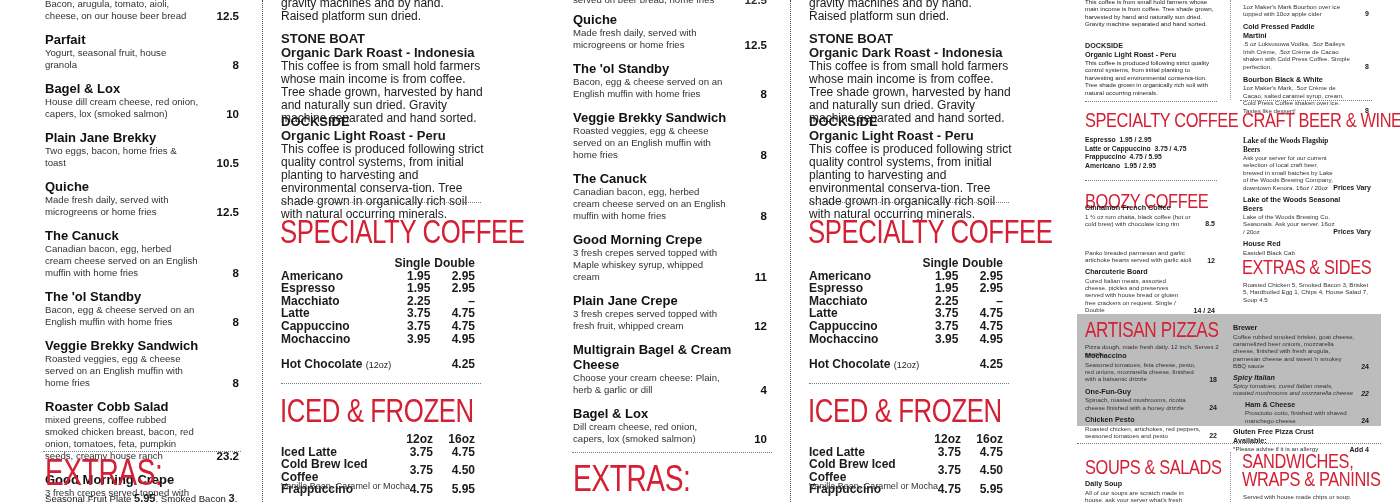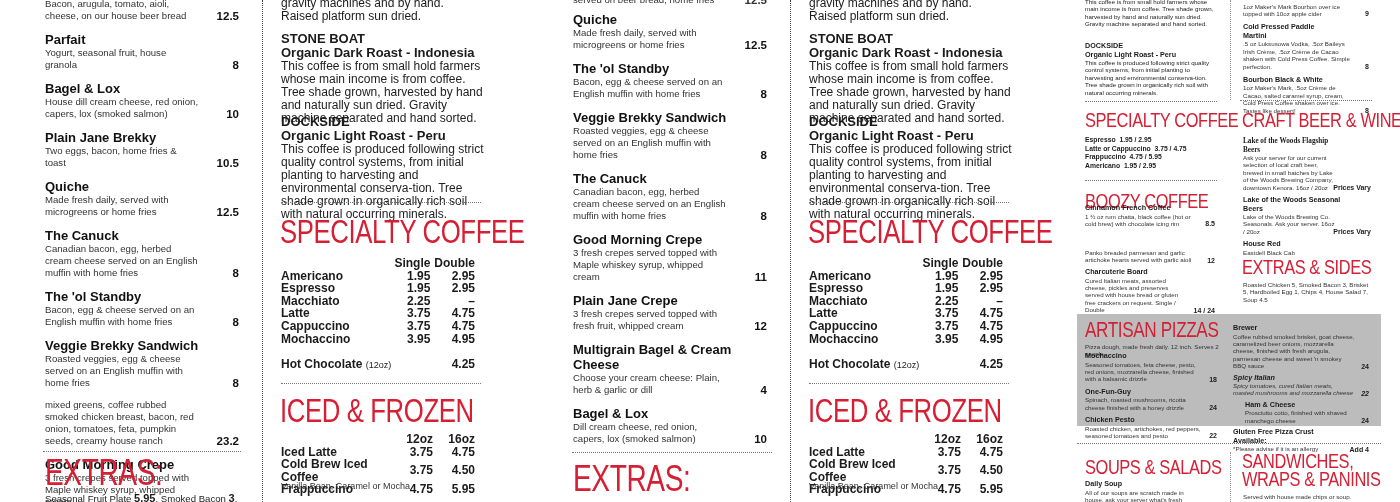--- a/index.html
+++ b/index.html
@@ -71,20 +71,21 @@
         <div class="name">The 'ol Standby</div>
         <div class="desc">Bacon, egg &amp; cheese served on an English muffin with home fries</div>
         <div class="price">8</div>
       </div>
       <div class="item" style="margin-bottom: 10px;">
         <div class="name">Veggie Brekky Sandwich</div>
         <div class="desc">Roasted veggies, egg &amp; cheese served on an English muffin with home fries</div>
         <div class="price">8</div>
       </div>
       <div class="item" style="margin-bottom: 10px;">
+        <div class="name">Roaster Cobb Salad</div>
         <div class="desc">mixed greens, coffee rubbed  smoked chicken breast, bacon, red onion, tomatoes, feta, pumpkin seeds, creamy house ranch</div>
         <div class="price">23.2</div>
       </div>
       <div class="item" style="margin-bottom: 10px;">
         <div class="name">Good Morning Crepe</div>
         <div class="desc">3 fresh crepes served topped with Maple whiskey syrup, whipped cream</div>
       </div>
     </div>
   <div class="hdiv" style="position:absolute; left:43px; top:451px; width:198px;"></div>
   <div class="red-title" style="position:absolute; left:45px; top:454px; font-size:36px; line-height:38px;">EXTRAS:</div>

